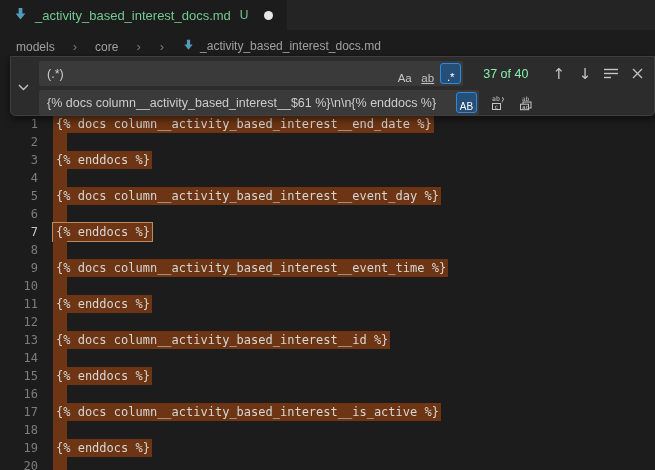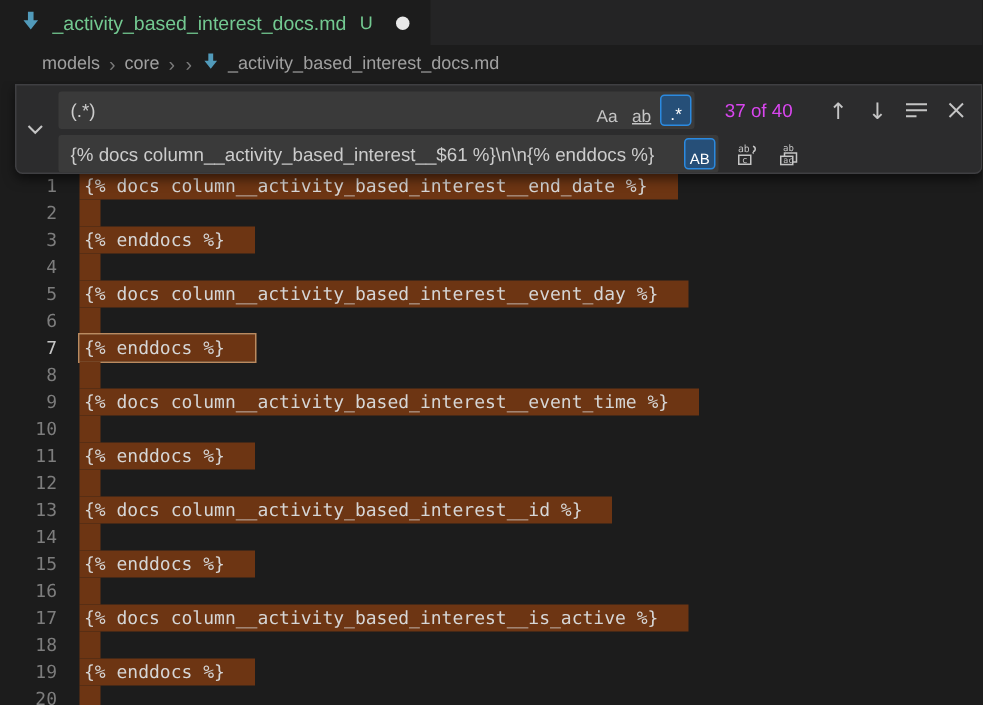--- a/index.html
+++ b/index.html
@@ -16,22 +16,22 @@
   .tab {
     background:#1c1c1c; height:30px; display:flex; align-items:center;
     padding:0 14px 0 13px; gap:7px; font-size:13px;
   }
   .tab-label { color:#73c991; }
   .git-badge { color:#73c991; font-size:12px; margin-left:2px; }
   .dirty-dot { width:9px; height:9px; border-radius:50%; background:#e8e8e8; margin-left:8px; }
 
   
   .breadcrumbs {
-    height:24px; background:#1c1c1c; display:flex; align-items:center;
-    padding-left:28px; font-size:12px; color:#a0a0a0; gap:5px; white-space:nowrap;
+    height:24px; background:#1c1c1c; display:flex; align-items:flex-end;
+    padding-left:16px; font-size:12px; color:#a0a0a0; gap:17px; white-space:nowrap;
   }
   .crumb-sep { color:#7a7a7a; font-size:13px; padding:0 1px; }
   .crumb-file { display:flex; align-items:center; gap:5px; color:#a0a0a0; }
 
   
   .editor { position:absolute; top:54px; left:0; right:0; bottom:0; background:#1c1c1c; overflow:hidden; }
 
   
   .code {
     position:absolute; inset:0; padding-top:61px;
@@ -40,21 +40,21 @@
   }
   .line { display:flex; height:18px; }
   .gutter {
     width:38px; flex:0 0 38px; text-align:right; color:#7d7d7d;
     font-family:"DejaVu Sans Mono", monospace; font-size:12px;
   }
   .gutter.cur { color:#c6c6c6; }
   .lcontent { margin-left:18px; position:relative; }
   .hl {
     background:#6d3513; display:inline-block; height:18px;
-    margin-left:-3px; padding-left:3px; padding-right:20px;
+    margin-left:-3px; padding-left:3px; padding-right:2px;
   }
   .hl.current { outline:1px solid #bb8a5f; }
   .hl-empty {
     background:#6d3513; display:inline-block; height:18px; width:14px; margin-left:-3px;
   }
 
   
   .findwidget {
     position:absolute; top:2px; left:10px; right:0; height:60px;
     background:#2c2c2d; border:1px solid #3f3f42;
@@ -74,21 +74,21 @@
     font-size:12.5px; border-radius:2px;
   }
   .fw-input .fw-text { flex:1; white-space:pre; overflow:hidden; }
   .opt {
     width:21px; height:21px; border-radius:3px; flex:0 0 21px;
     display:flex; align-items:flex-end; justify-content:center;
     color:#c5c5c5; font-size:11.5px; margin-left:2px; cursor:pointer;
   }
   .opt.active { background:#264f78; border:1px solid #2b8ae0; color:#ffffff; }
   .opt.word span { text-decoration:underline; }
-  .fw-count { color:#d946ef; font-size:12.5px; margin-left:20px; min-width:60px; }
+  .fw-count { color:#86efac; font-size:12.5px; margin-left:20px; min-width:60px; }
   .fw-spacer { flex:1; }
   .fw-btn {
     width:22px; height:22px; display:flex; align-items:center; justify-content:center;
     color:#c5c5c5; margin-left:5px; cursor:pointer; border-radius:3px; font-size:14px;
   }
   .fw-btn svg { display:block; }
   .arrow-glyph { font-size:15px; font-family:"DejaVu Sans", sans-serif; }
 </style>
 </head>
 <body>

